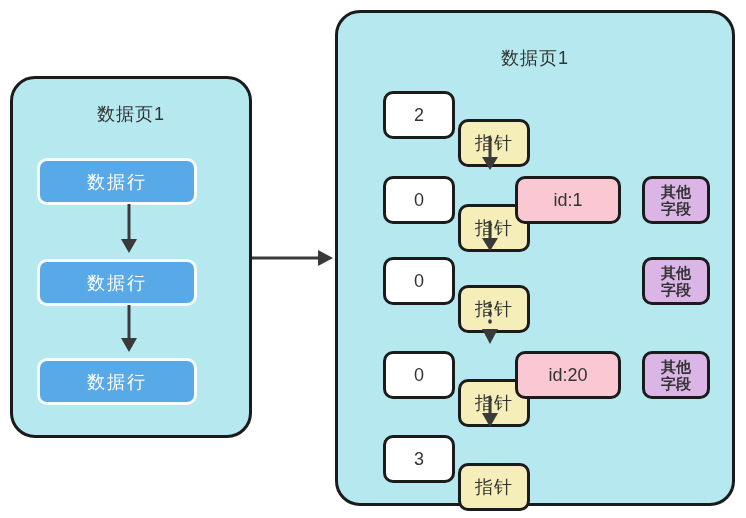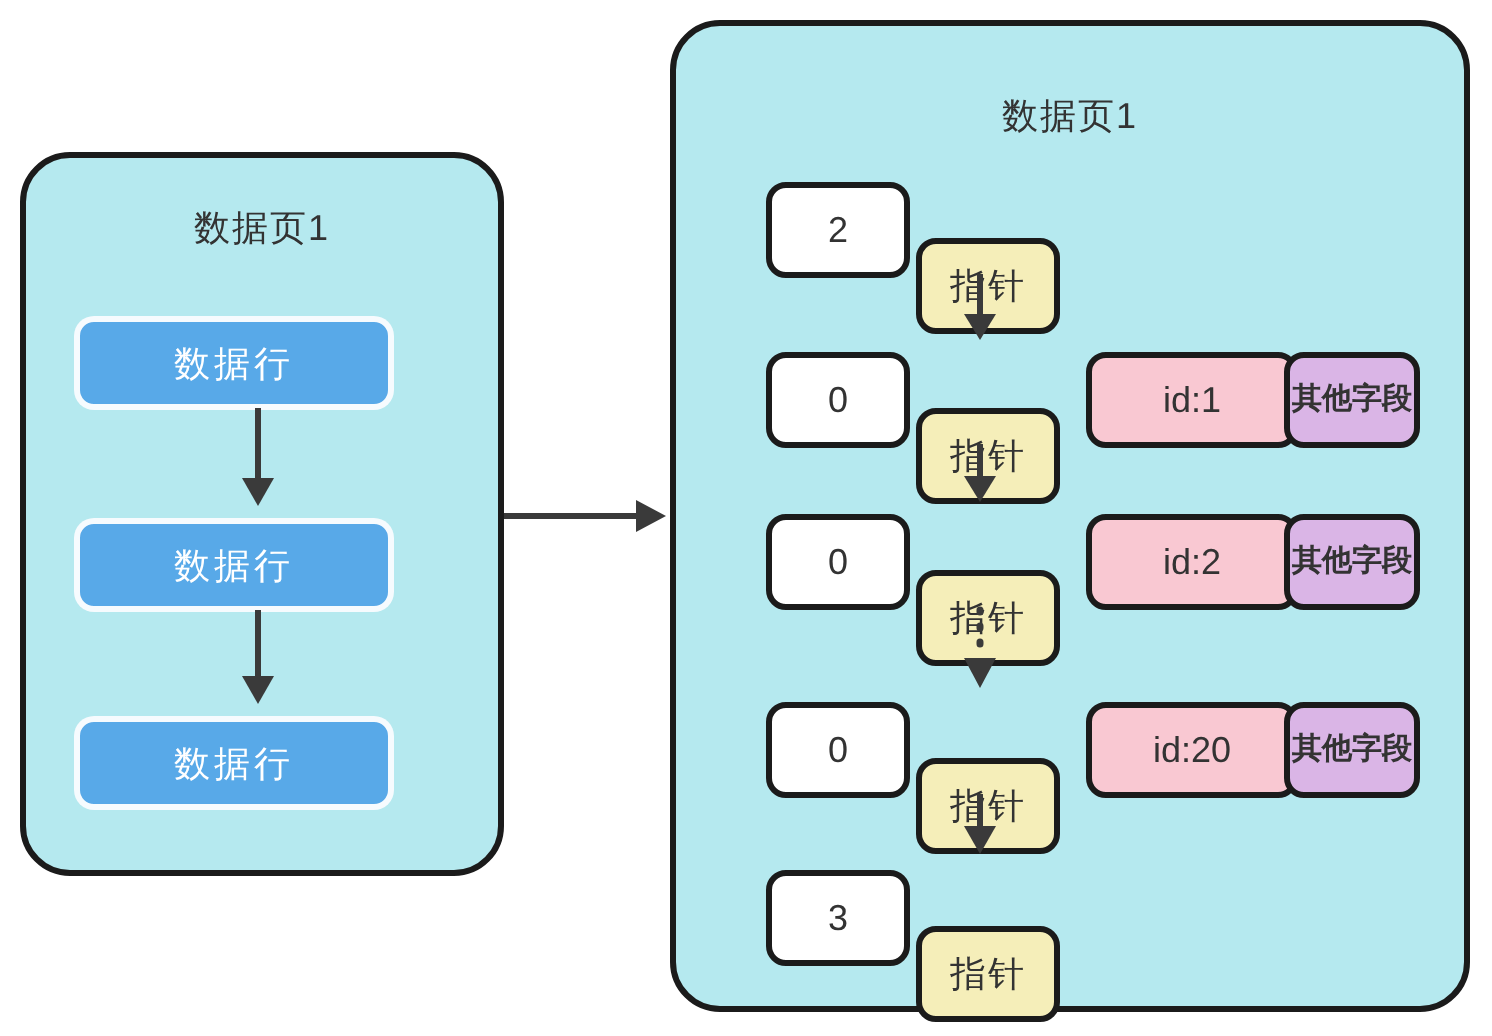--- a/index.html
+++ b/index.html
@@ -32,24 +32,24 @@
   }
   .record{position:absolute;left:45px;height:48px;width:330px;}
   .cell{
     position:absolute;top:0;height:48px;box-sizing:border-box;
     border:3px solid var(--border-black,#1b1b1b);border-radius:10px;
     display:flex;align-items:center;justify-content:center;
     font-size:18px;color:#333333;
   }
   .cell-num{left:0;width:72px;background:#ffffff;}
   .cell-pointer{left:75px;width:72px;background:var(--pointer-yellow,#f5eeb9);letter-spacing:1px;margin-top:28px;}
-  .cell-id{left:160px;width:106px;background:var(--id-pink,#f9c8d2);}
+  .cell-id{left:132px;width:106px;background:var(--id-pink,#f9c8d2);}
   .cell-other{
     left:259px;width:68px;background:var(--other-purple,#dab5e6);
-    font-size:15px;font-weight:bold;line-height:1.15;
+    flex-direction:column;font-size:15px;font-weight:bold;line-height:1.15;
   }
   svg.arrows{position:absolute;left:0;top:0;pointer-events:none;}
 </style>
 </head>
 <body>
 
 <div class="canvas">
 
   <div class="panel left-panel">
     <div class="panel-title">数据页1</div>
@@ -72,21 +72,20 @@
       <div class="cell cell-id">id:1</div>
       <div class="cell cell-other">
         <span>其他</span>
         <span>字段</span>
       </div>
     </div>
 
     <div class="record" style="top:244px">
       <div class="cell cell-num">0</div>
       <div class="cell cell-pointer">指针</div>
-      <div class="cell cell-id">id:2</div>
       <div class="cell cell-other">
         <span>其他</span>
         <span>字段</span>
       </div>
     </div>
 
     <div class="record" style="top:338px">
       <div class="cell cell-num">0</div>
       <div class="cell cell-pointer">指针</div>
       <div class="cell cell-id">id:20</div>

